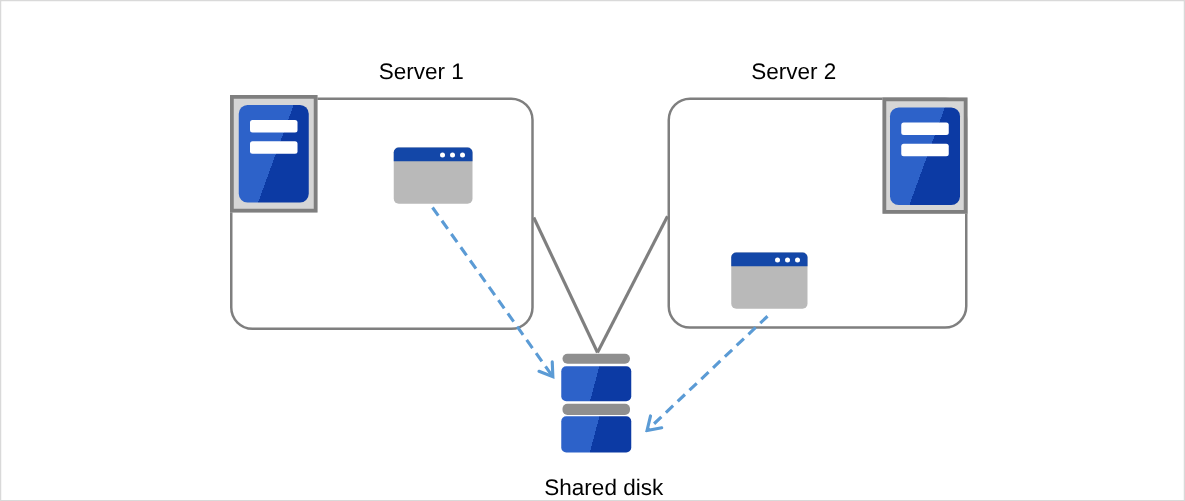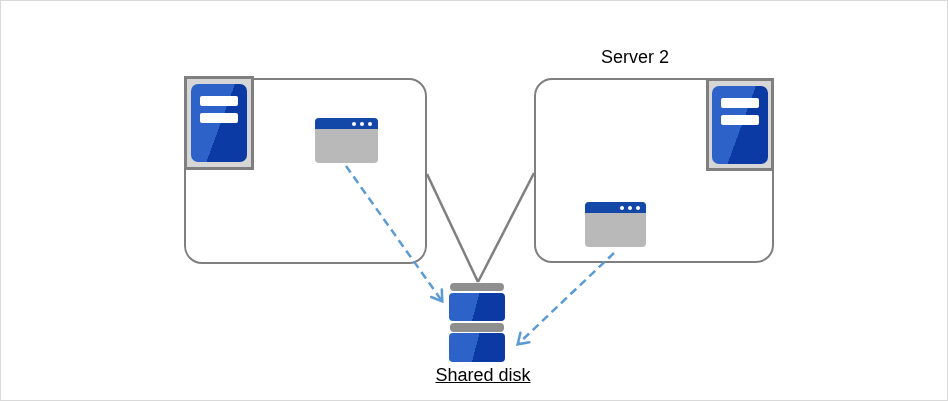--- a/index.html
+++ b/index.html
@@ -132,24 +132,25 @@
       <div class="slot s2"></div>
     </div>
   </div>
   <div class="icon-frame" style="left:705px; top:77px; width:68px; height:93px;">
     <div class="tower">
       <div class="slot s1"></div>
       <div class="slot s2"></div>
     </div>
   </div>
 
+  <div class="label" style="left:276px; top:46px; width:120px;">Server 1</div>
   <div class="label" style="left:548px; top:46px; width:120px;text-align:right;">Server 2</div>
   <div class="label" style="left:280px; top:92px; width:122px;">Application A</div>
   <div class="label" style="left:556px; top:174px; width:124px;">Application B</div>
-  <div class="label" style="left:416px; top:364px; width:132px;text-decoration:underline;">Shared disk</div>
+  <div class="label" style="left:416px; top:379px; width:132px;">Shared disk</div>
 
   <div class="win" style="left:314px; top:117px; width:63px; height:45px;">
     <div class="titlebar"></div>
     <div class="dots">
       <div class="dot"></div>
       <div class="dot"></div>
       <div class="dot"></div>
     </div>
   </div>
   <div class="win" style="left:584px; top:201px; width:61px; height:45px;">

